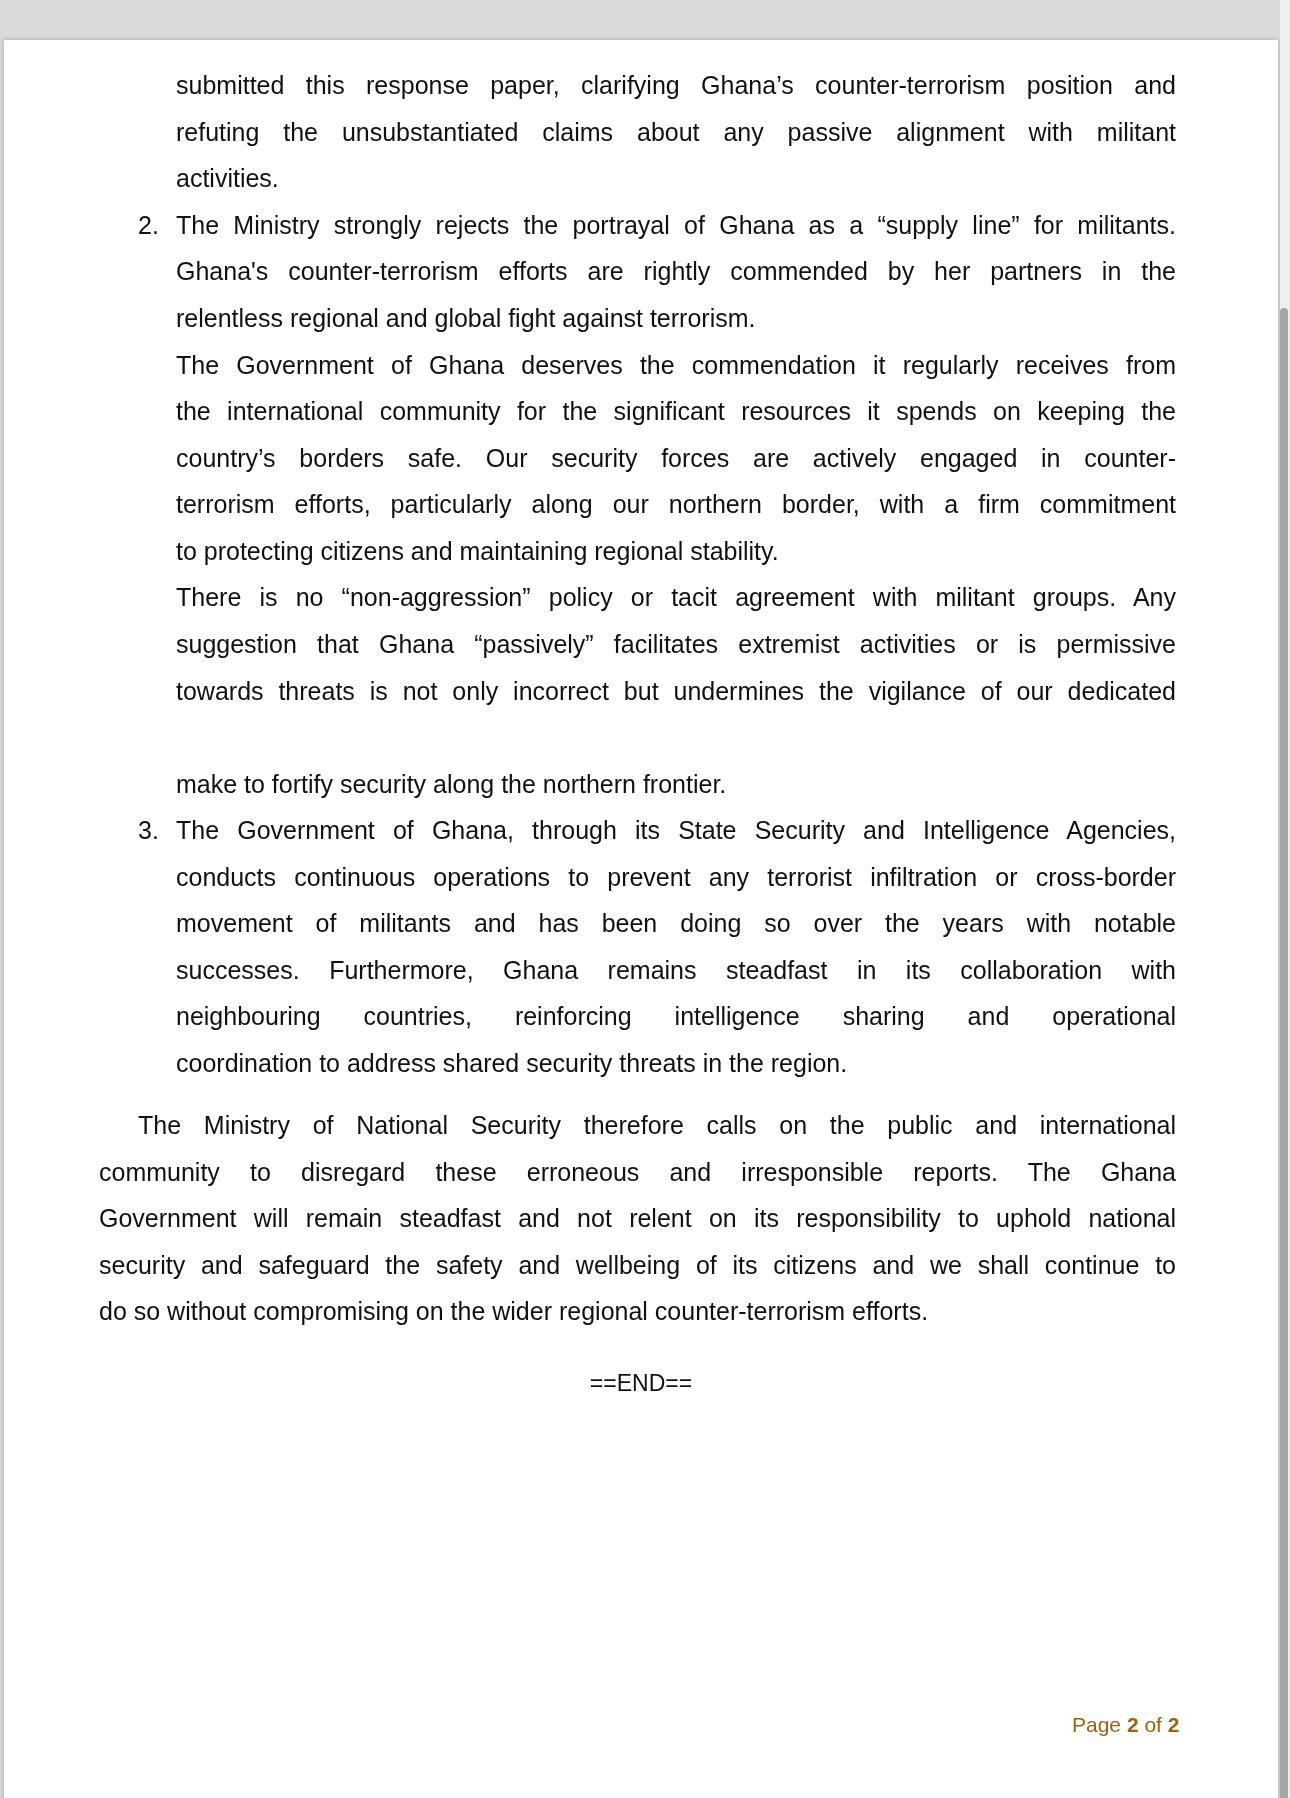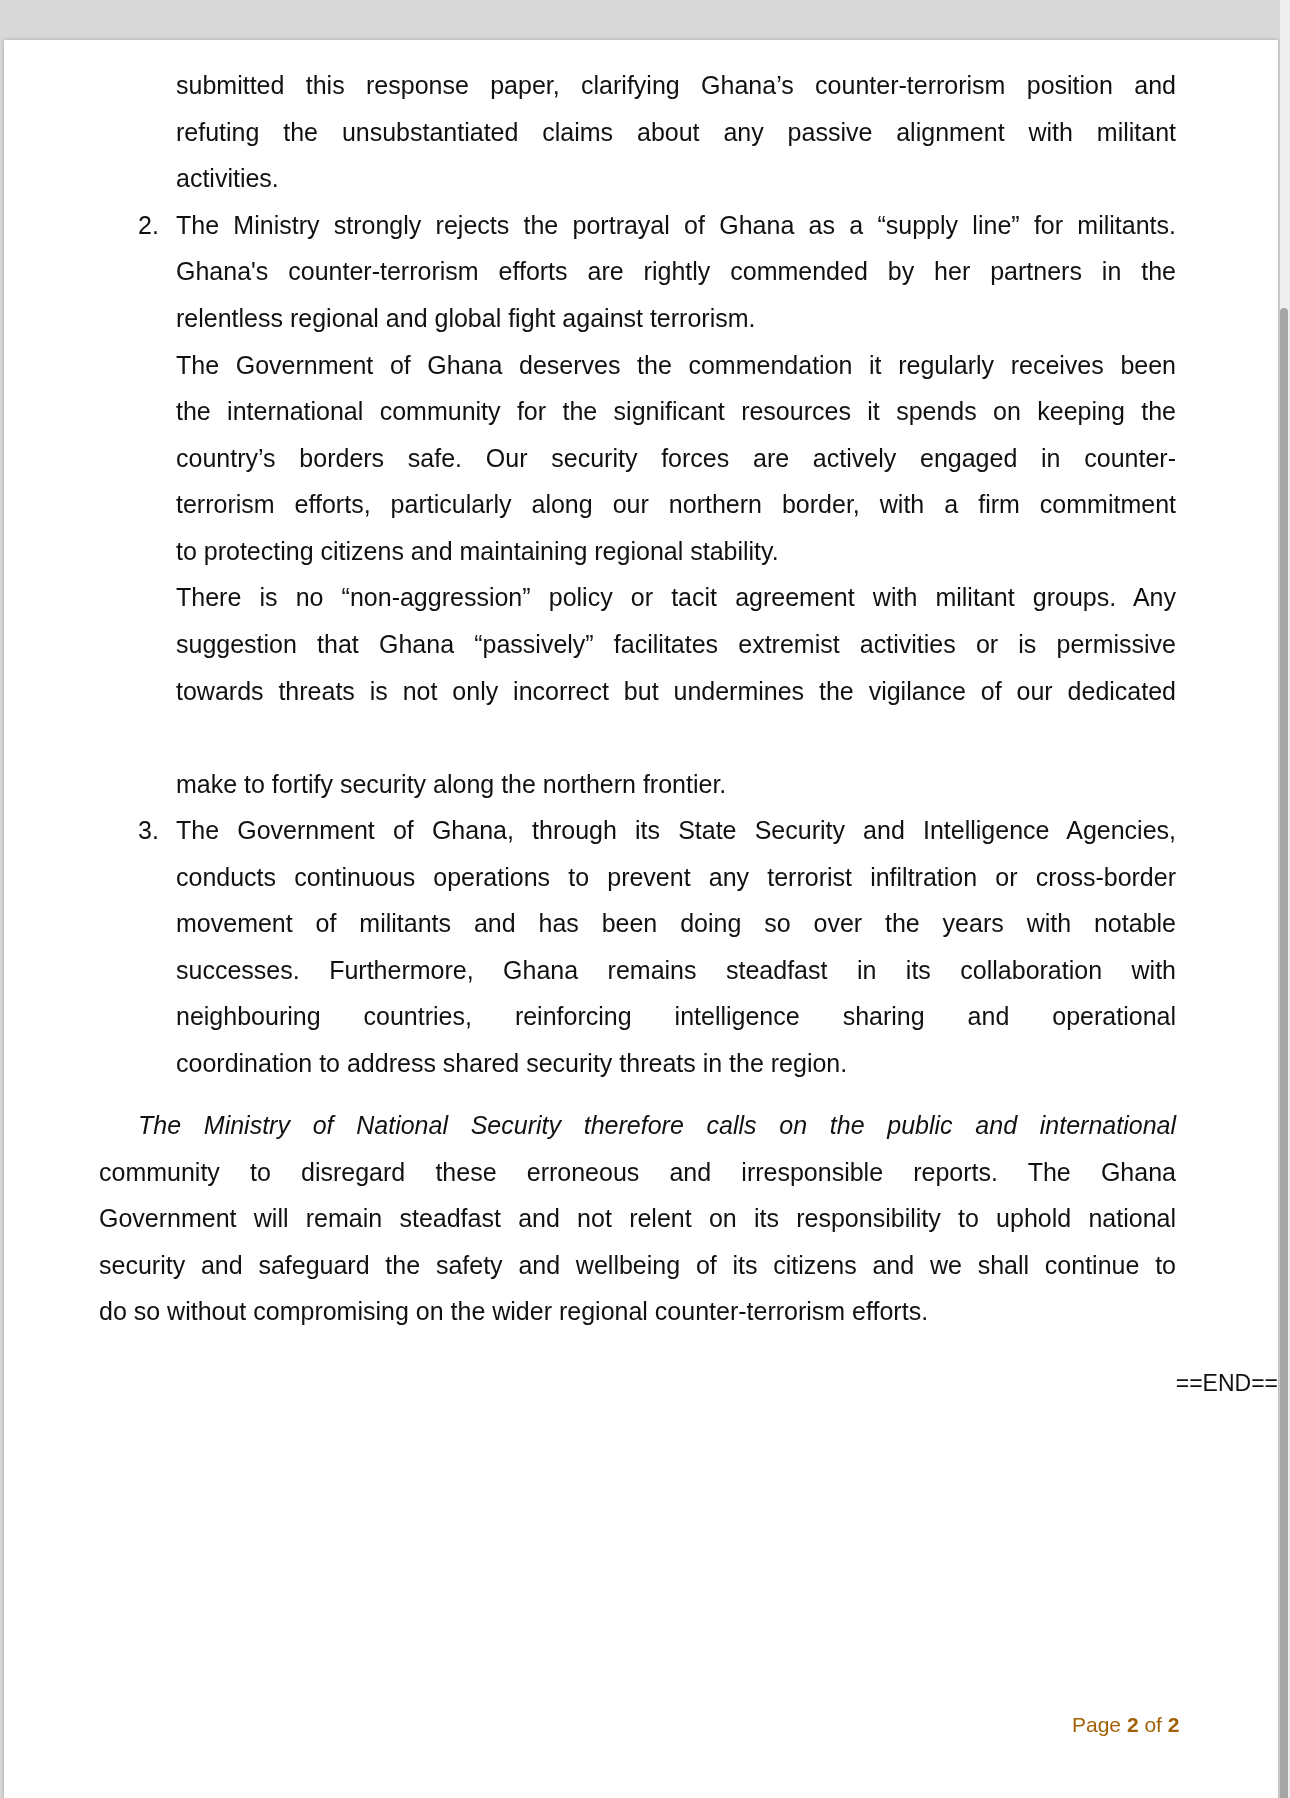--- a/index.html
+++ b/index.html
@@ -54,21 +54,21 @@
       position: absolute;
       font-size: 25px;
       color: #111;
       line-height: 30px;
     }
     .end-marker {
       position: absolute;
       left: 0;
       width: 1274px;
       top: 1330px;
-      text-align: right;
+      text-align: center;
       font-size: 23px;
       color: #111;
     }
     .page-footer {
       position: absolute;
       left: 1068px;
       top: 1673px;
       font-size: 21px;
       color: #a16207;
     }
@@ -81,40 +81,40 @@
 
   <div class="line just" style="left:172px;top:30px;width:1000px;">submitted this response paper, clarifying Ghana’s counter-terrorism position and</div>
   <div class="line just" style="left:172px;top:77px;width:1000px;">refuting the unsubstantiated claims about any passive alignment with militant</div>
   <div class="line" style="left:172px;top:123px;text-align:right;">activities.</div>
 
   <div class="num" style="left:134px;top:170px;">2.</div>
   <div class="line just" style="left:172px;top:170px;width:1000px;">The Ministry strongly rejects the portrayal of Ghana as a “supply line” for militants.</div>
   <div class="line just" style="left:172px;top:216px;width:1000px;">Ghana's counter-terrorism efforts are rightly commended by her partners in the</div>
   <div class="line" style="left:172px;top:263px;">relentless regional and global fight against terrorism.</div>
 
-  <div class="line just" style="left:172px;top:310px;width:1000px;">The Government of Ghana deserves the commendation it regularly receives been</div>
+  <div class="line just" style="left:172px;top:310px;width:1000px;">The Government of Ghana deserves the commendation it regularly receives from</div>
   <div class="line just" style="left:172px;top:356px;width:1000px;">the international community for the significant resources it spends on keeping the</div>
   <div class="line just" style="left:172px;top:403px;width:1000px;">country’s borders safe. Our security forces are actively engaged in counter-</div>
   <div class="line just" style="left:172px;top:449px;width:1000px;">terrorism efforts, particularly along our northern border, with a firm commitment</div>
   <div class="line" style="left:172px;top:496px;">to protecting citizens and maintaining regional stability.</div>
 
   <div class="line just" style="left:172px;top:542px;width:1000px;">There is no “non-aggression” policy or tacit agreement with militant groups. Any</div>
   <div class="line just" style="left:172px;top:589px;width:1000px;">suggestion that Ghana “passively” facilitates extremist activities or is permissive</div>
   <div class="line just" style="left:172px;top:636px;width:1000px;">towards threats is not only incorrect but undermines the vigilance of our dedicated</div>
   <div class="line" style="left:172px;top:729px;">make to fortify security along the northern frontier.</div>
 
   <div class="num" style="left:134px;top:775px;">3.</div>
   <div class="line just" style="left:172px;top:775px;width:1000px;">The Government of Ghana, through its State Security and Intelligence Agencies,</div>
   <div class="line just" style="left:172px;top:822px;width:1000px;">conducts continuous operations to prevent any terrorist infiltration or cross-border</div>
   <div class="line just" style="left:172px;top:868px;width:1000px;">movement of militants and has been doing so over the years with notable</div>
   <div class="line just" style="left:172px;top:915px;width:1000px;">successes. Furthermore, Ghana remains steadfast in its collaboration with</div>
   <div class="line just" style="left:172px;top:961px;width:1000px;">neighbouring countries, reinforcing intelligence sharing and operational</div>
   <div class="line" style="left:172px;top:1008px;text-align:right;">coordination to address shared security threats in the region.</div>
 
-  <div class="line just" style="left:134px;top:1070px;width:1038px;font-style:italic;">The Ministry of National Security therefore calls on the public and international</div>
+  <div class="line just" style="left:134px;top:1070px;width:1038px;">The Ministry of National Security therefore calls on the public and international</div>
   <div class="line just" style="left:95px;top:1117px;width:1077px;">community to disregard these erroneous and irresponsible reports. The Ghana</div>
   <div class="line just" style="left:95px;top:1163px;width:1077px;">Government will remain steadfast and not relent on its responsibility to uphold national</div>
   <div class="line just" style="left:95px;top:1210px;width:1077px;">security and safeguard the safety and wellbeing of its citizens and we shall continue to</div>
   <div class="line" style="left:95px;top:1256px;">do so without compromising on the wider regional counter-terrorism efforts.</div>
 
   <div class="end-marker">==END==</div>
 
   <div class="page-footer">
     <span>Page</span>
     <b>2</b>

